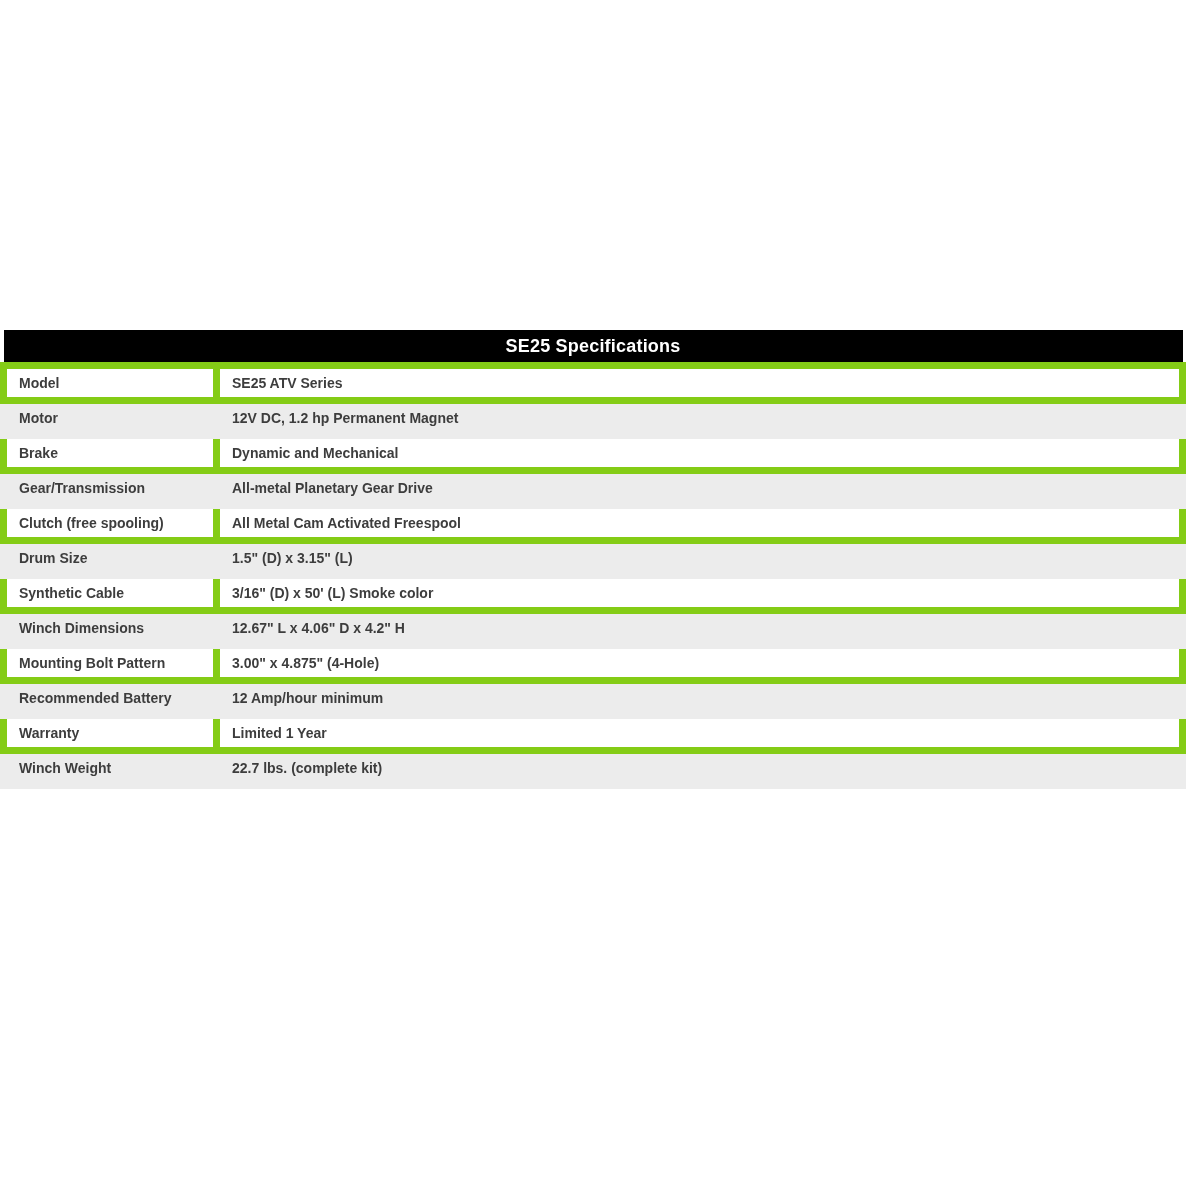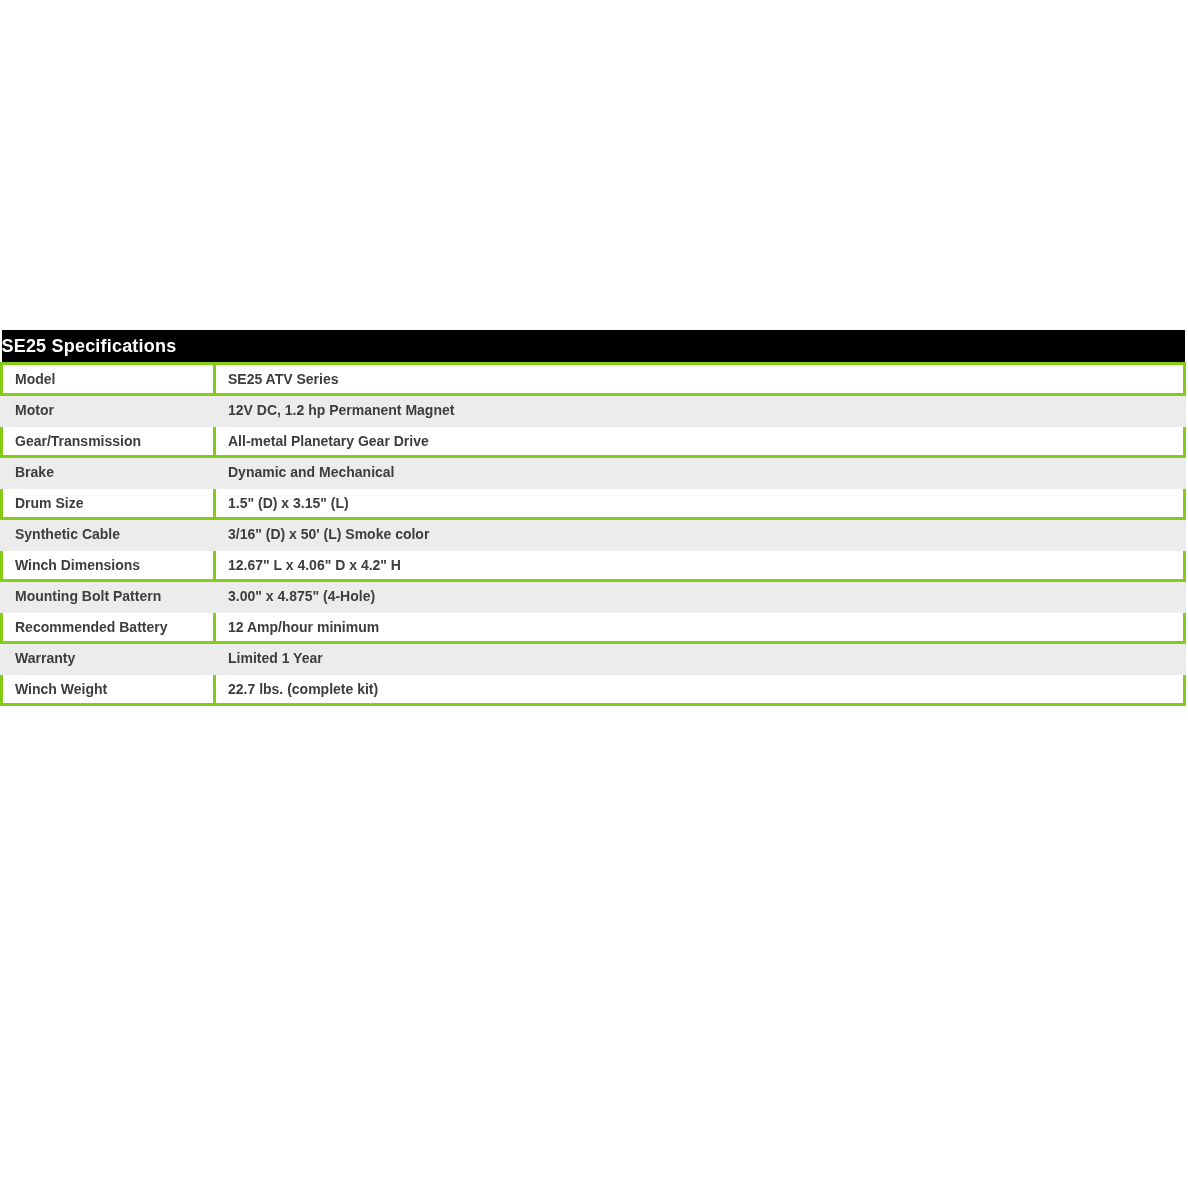--- a/index.html
+++ b/index.html
@@ -23,31 +23,31 @@
     border-collapse: collapse;
     table-layout: fixed;
   }
   table.spec-table col.c-label { width: 213px; }
   th.table-title {
     background: #000000;
     color: #ffffff;
     font-size: 18px;
     font-weight: bold;
     height: 32px;
-    text-align: left;
+    text-align: center;
     padding: 0;
     letter-spacing: 0.2px;
   }
   td {
     font-size: 14px;
     font-weight: bold;
     color: #3d3d3d;
     height: 28px;
     padding: 0 12px;
-    border: 3px solid #84cc16;
+    border: 7px solid #84cc16;
     white-space: nowrap;
     overflow: hidden;
     vertical-align: middle;
   }
   tbody tr:nth-child(even) td {
     background: #ececec;
     border-color: #ececec;
   }
   tbody tr:nth-child(odd) td {
     background: #ffffff;
@@ -70,26 +70,30 @@
     <tbody id="spec-body">
         <tr>
           <td>Model</td>
           <td>SE25 ATV Series</td>
         </tr>
         <tr>
           <td>Motor</td>
           <td>12V DC, 1.2 hp Permanent Magnet</td>
         </tr>
         <tr>
+          <td>Brake</td>
+          <td>Dynamic and Mechanical</td>
+        </tr>
+        <tr>
           <td>Gear/Transmission</td>
           <td>All-metal Planetary Gear Drive</td>
         </tr>
         <tr>
-          <td>Brake</td>
-          <td>Dynamic and Mechanical</td>
+          <td>Clutch (free spooling)</td>
+          <td>All Metal Cam Activated Freespool</td>
         </tr>
         <tr>
           <td>Drum Size</td>
           <td>1.5" (D) x 3.15" (L)</td>
         </tr>
         <tr>
           <td>Synthetic Cable</td>
           <td>3/16" (D) x 50' (L) Smoke color</td>
         </tr>
         <tr>

